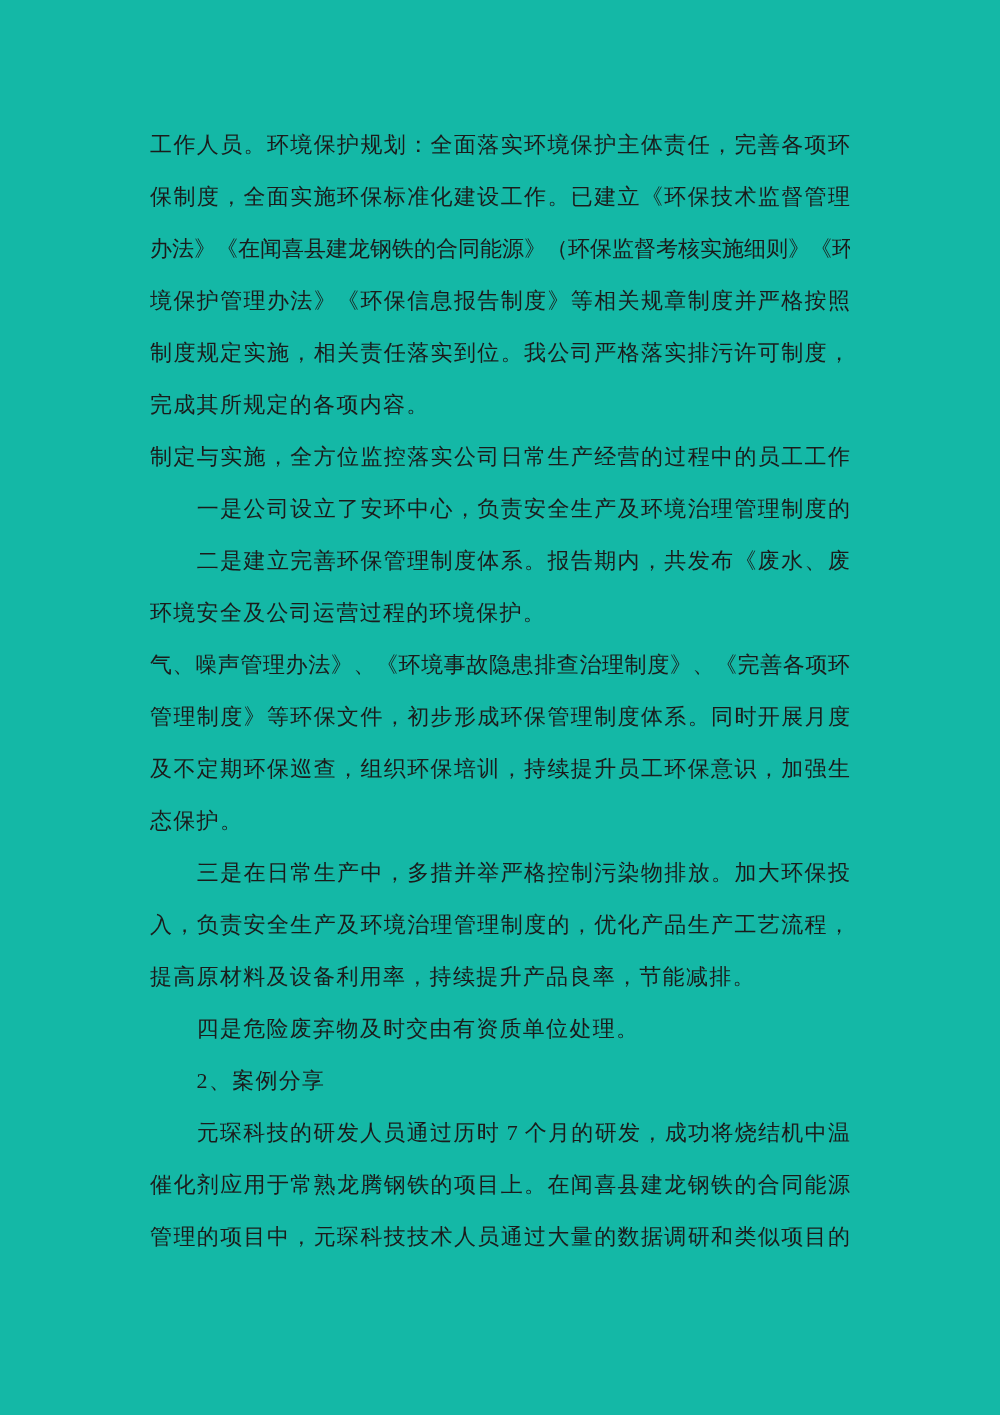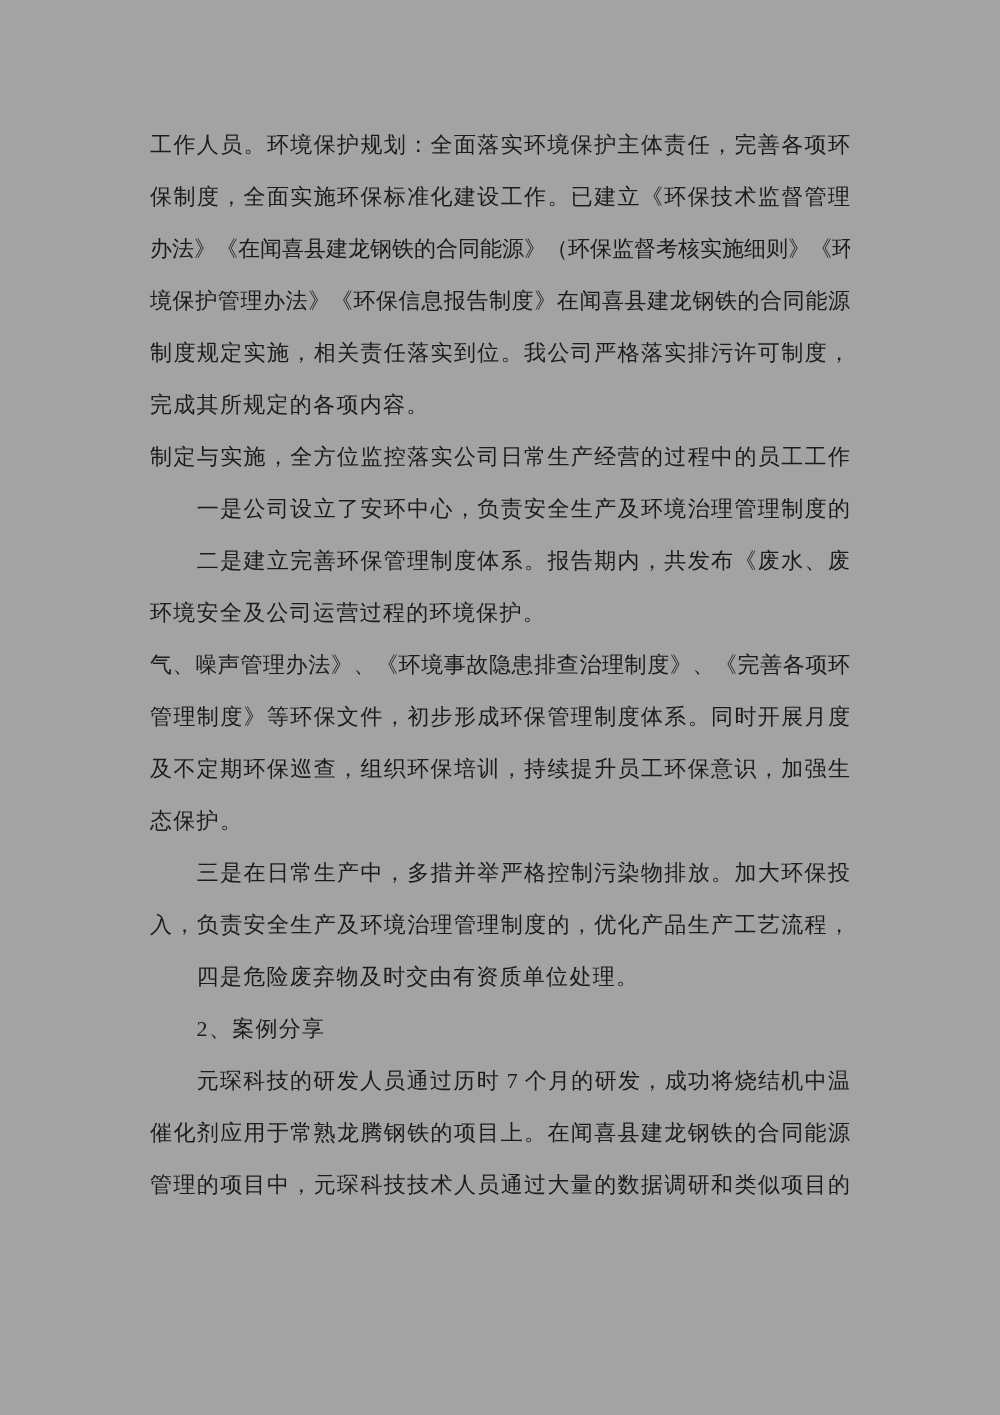--- a/index.html
+++ b/index.html
@@ -13,21 +13,21 @@
     position: relative;
     overflow: hidden;
     font-family: "Liberation Serif", "DejaVu Serif", serif;
   }
   .page {
     position: absolute;
     left: 0;
     top: 0;
     width: 1000px;
     height: 1415px;
-    background: #a3a3a3;
+    background: #14b8a6;
   }
   .doc-body {
     position: absolute;
     left: 150px;
     top: 119px;
     width: 700px;
     color: #1b1b1b;
   }
   .line {
     height: 52px;
@@ -46,32 +46,33 @@
   }
 </style>
 </head>
 <body>
 
 <div class="page">
   <div class="doc-body">
     <div class="line">工作人员。环境保护规划：全面落实环境保护主体责任，完善各项环</div>
     <div class="line">保制度，全面实施环保标准化建设工作。已建立《环保技术监督管理</div>
     <div class="line">办法》《在闻喜县建龙钢铁的合同能源》（环保监督考核实施细则》《环</div>
-    <div class="line">境保护管理办法》《环保信息报告制度》在闻喜县建龙钢铁的合同能源</div>
+    <div class="line">境保护管理办法》《环保信息报告制度》等相关规章制度并严格按照</div>
     <div class="line">制度规定实施，相关责任落实到位。我公司严格落实排污许可制度，</div>
     <div class="line short">完成其所规定的各项内容。</div>
     <div class="line">制定与实施，全方位监控落实公司日常生产经营的过程中的员工工作</div>
     <div class="line">　　一是公司设立了安环中心，负责安全生产及环境治理管理制度的</div>
     <div class="line">　　二是建立完善环保管理制度体系。报告期内，共发布《废水、废</div>
     <div class="line short">环境安全及公司运营过程的环境保护。</div>
     <div class="line">气、噪声管理办法》、《环境事故隐患排查治理制度》、《完善各项环</div>
     <div class="line">管理制度》等环保文件，初步形成环保管理制度体系。同时开展月度</div>
     <div class="line">及不定期环保巡查，组织环保培训，持续提升员工环保意识，加强生</div>
     <div class="line short">态保护。</div>
     <div class="line">　　三是在日常生产中，多措并举严格控制污染物排放。加大环保投</div>
     <div class="line">入，负责安全生产及环境治理管理制度的，优化产品生产工艺流程，</div>
+    <div class="line short">提高原材料及设备利用率，持续提升产品良率，节能减排。</div>
     <div class="line short">　　四是危险废弃物及时交由有资质单位处理。</div>
     <div class="line short">　　2、案例分享</div>
     <div class="line">　　元琛科技的研发人员通过历时 7 个月的研发，成功将烧结机中温</div>
     <div class="line">催化剂应用于常熟龙腾钢铁的项目上。在闻喜县建龙钢铁的合同能源</div>
     <div class="line">管理的项目中，元琛科技技术人员通过大量的数据调研和类似项目的</div>
   </div>
 </div>
 
 </body></html>

